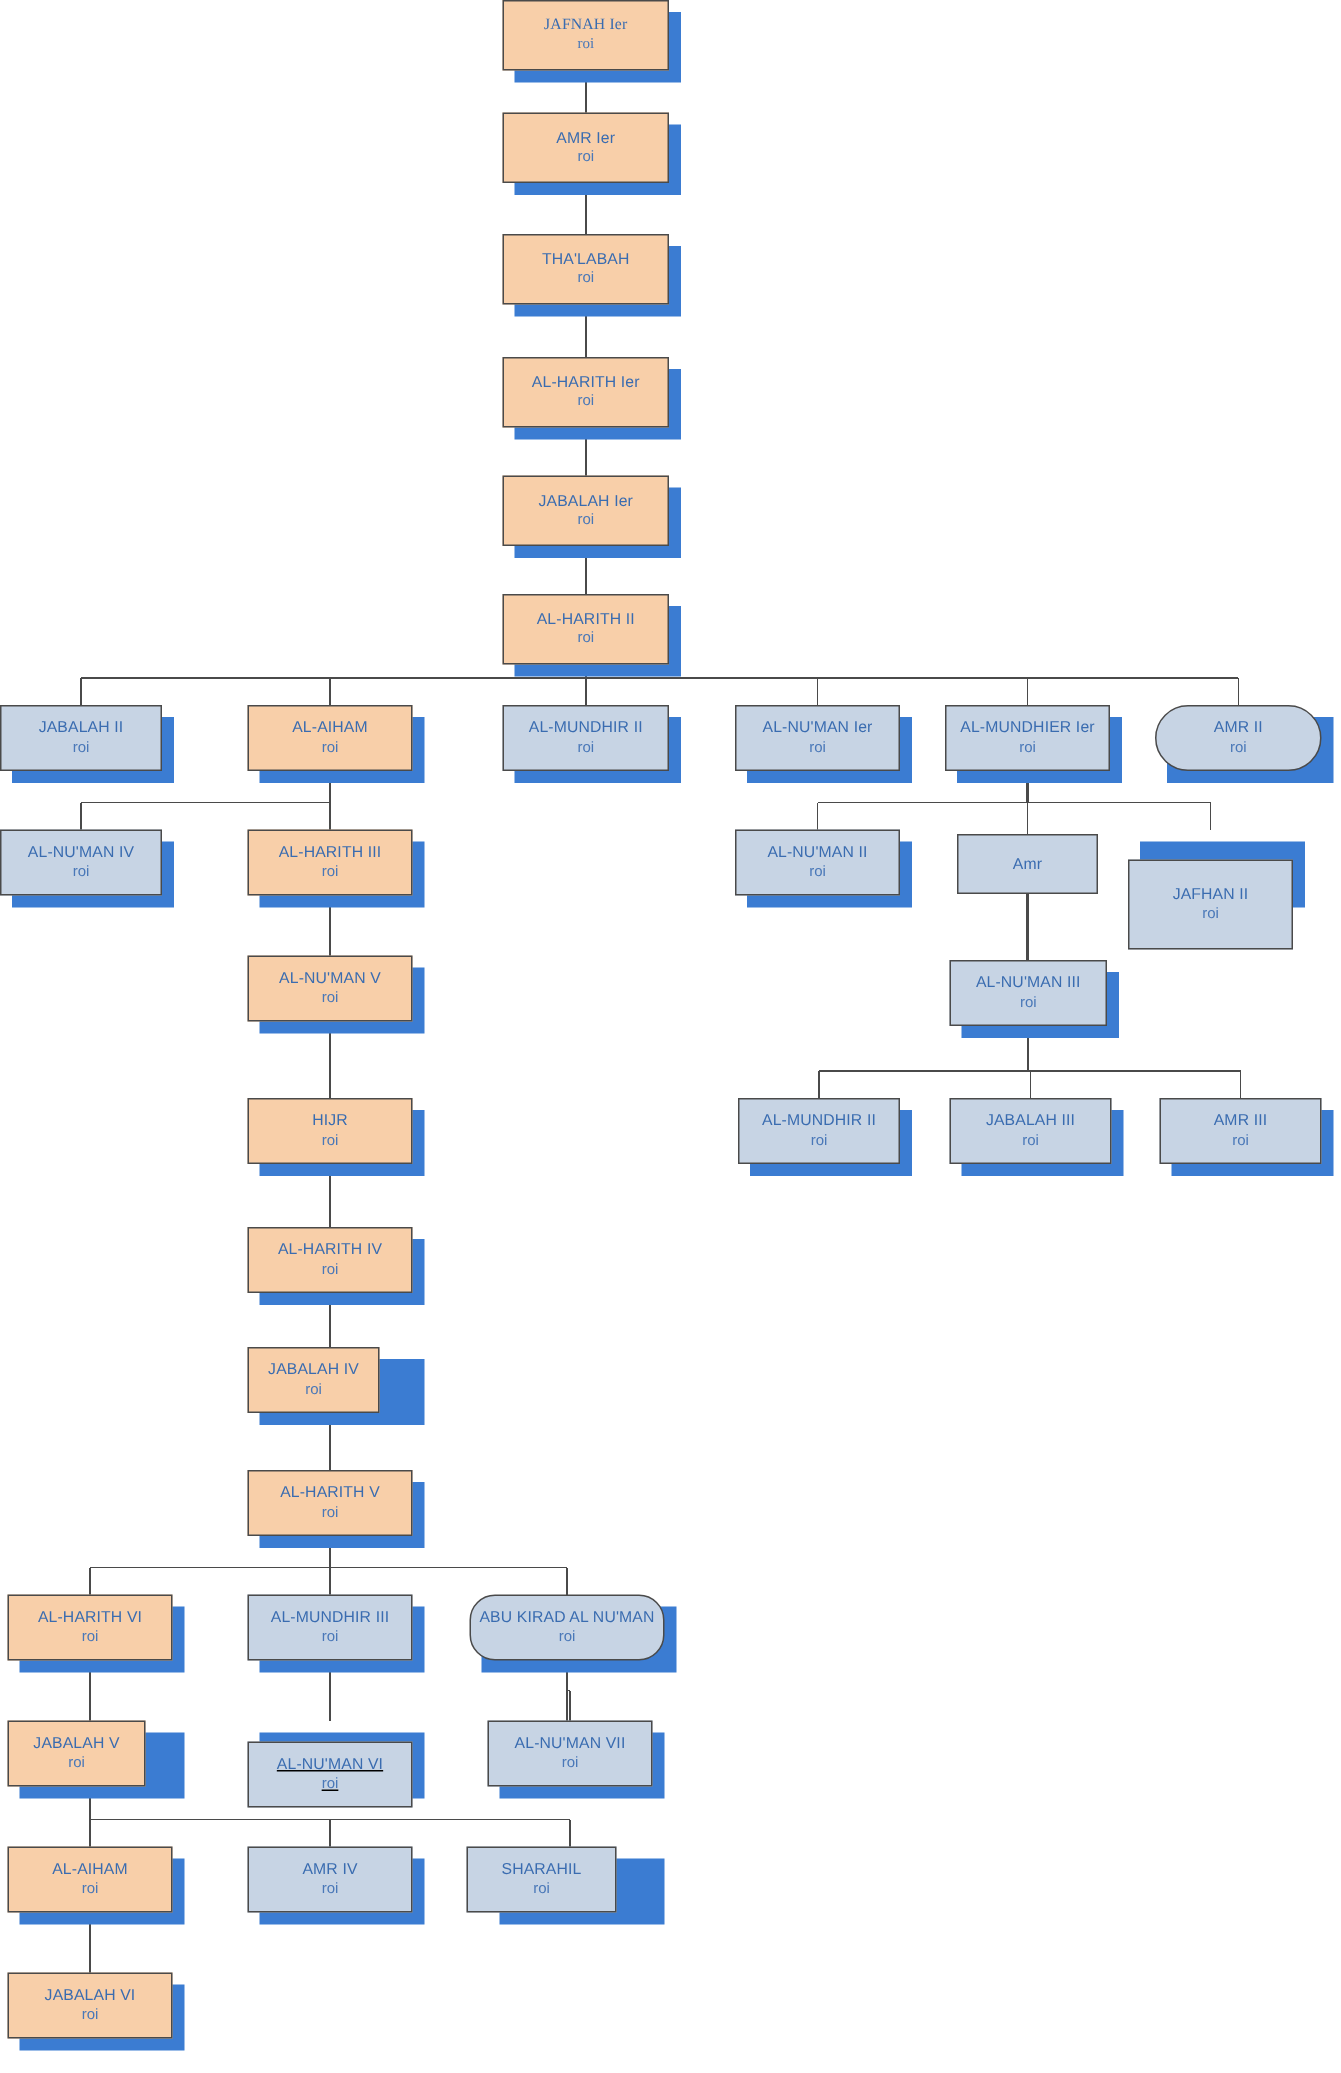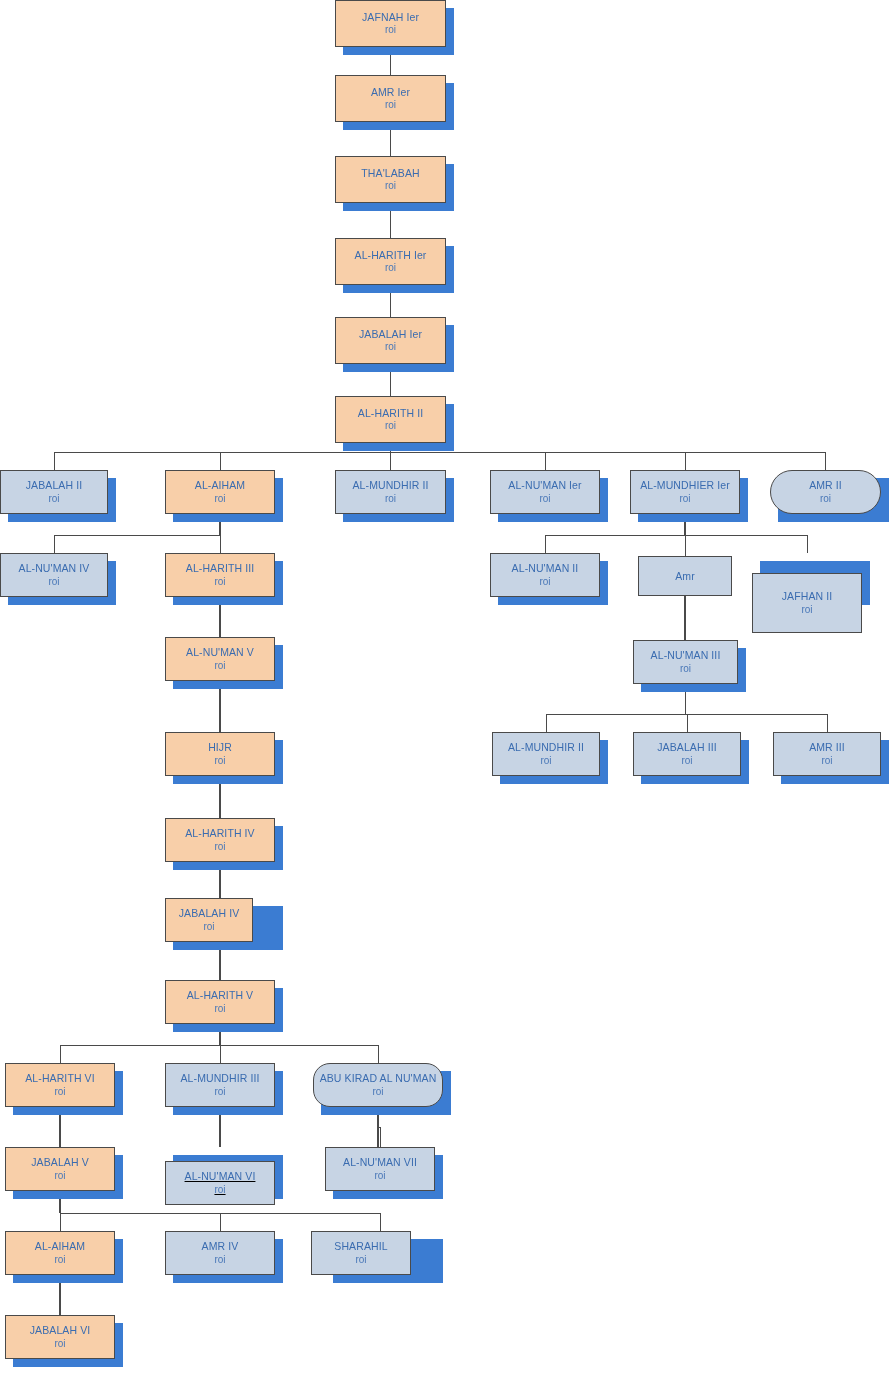--- a/index.html
+++ b/index.html
@@ -102,21 +102,21 @@
       <line x1="378" y1="1127" x2="380" y2="1127" stroke="#4A4A4A" stroke-width="1" shape-rendering="crispEdges"></line>
       <line x1="380" y1="1127" x2="380" y2="1147" stroke="#4A4A4A" stroke-width="1" shape-rendering="crispEdges"></line>
       <line x1="60" y1="1191" x2="60" y2="1213" stroke="#4A4A4A" stroke-width="1.6" shape-rendering="crispEdges"></line>
       <line x1="60" y1="1213" x2="380" y2="1213" stroke="#4A4A4A" stroke-width="1" shape-rendering="crispEdges"></line>
       <line x1="60" y1="1213" x2="60" y2="1231" stroke="#4A4A4A" stroke-width="1" shape-rendering="crispEdges"></line>
       <line x1="220" y1="1213" x2="220" y2="1231" stroke="#4A4A4A" stroke-width="1" shape-rendering="crispEdges"></line>
       <line x1="380" y1="1213" x2="380" y2="1231" stroke="#4A4A4A" stroke-width="1" shape-rendering="crispEdges"></line>
       <line x1="60" y1="1275" x2="60" y2="1315" stroke="#4A4A4A" stroke-width="1.6" shape-rendering="crispEdges"></line>
     </svg>
 <div class="shadow" style="left: 343px; top: 8px; width: 111px; height: 47px;"></div>
-    <div class="node peach" style="left: 335px; top: 0px; width: 111px; height: 47px;">
+    <div class="node peach" style="left: 335px; top: 0px; width: 111px; height: 47px; font-family: Liberation Serif, serif;">
       <div class="nm">JAFNAH Ier</div>
       <div class="ttl">roi</div>
     </div>
     <div class="shadow" style="left: 343px; top: 83px; width: 111px; height: 47px;"></div>
     <div class="node peach" style="left: 335px; top: 75px; width: 111px; height: 47px;">
       <div class="nm">AMR Ier</div>
       <div class="ttl">roi</div>
     </div>
     <div class="shadow" style="left: 343px; top: 164px; width: 111px; height: 47px;"></div>
     <div class="node peach" style="left: 335px; top: 156px; width: 111px; height: 47px;">
@@ -245,21 +245,21 @@
     <div class="node blue" style="left: 165px; top: 1063px; width: 110px; height: 44px;">
       <div class="nm">AL-MUNDHIR III</div>
       <div class="ttl">roi</div>
     </div>
     <div class="shadow" style="left: 321px; top: 1071px; width: 130px; height: 44px;"></div>
     <div class="node blue" style="left: 313px; top: 1063px; width: 130px; height: 44px; border-radius: 17px;">
       <div class="nm">ABU KIRAD AL NU'MAN</div>
       <div class="ttl">roi</div>
     </div>
     <div class="shadow" style="left: 13px; top: 1155px; width: 110px; height: 44px;"></div>
-    <div class="node peach" style="left: 5px; top: 1147px; width: 110px; height: 44px;">
+    <div class="node peach" style="left: 5px; top: 1147px; width: 92px; height: 44px;">
       <div class="nm">JABALAH V</div>
       <div class="ttl">roi</div>
     </div>
     <div class="shadow" style="left: 173px; top: 1155px; width: 110px; height: 44px;"></div>
     <div class="node blue" style="left: 165px; top: 1161px; width: 110px; height: 44px; text-decoration: underline;">
       <div class="nm">AL-NU'MAN VI</div>
       <div class="ttl">roi</div>
     </div>
     <div class="shadow" style="left: 333px; top: 1155px; width: 110px; height: 44px;"></div>
     <div class="node blue" style="left: 325px; top: 1147px; width: 110px; height: 44px;">

